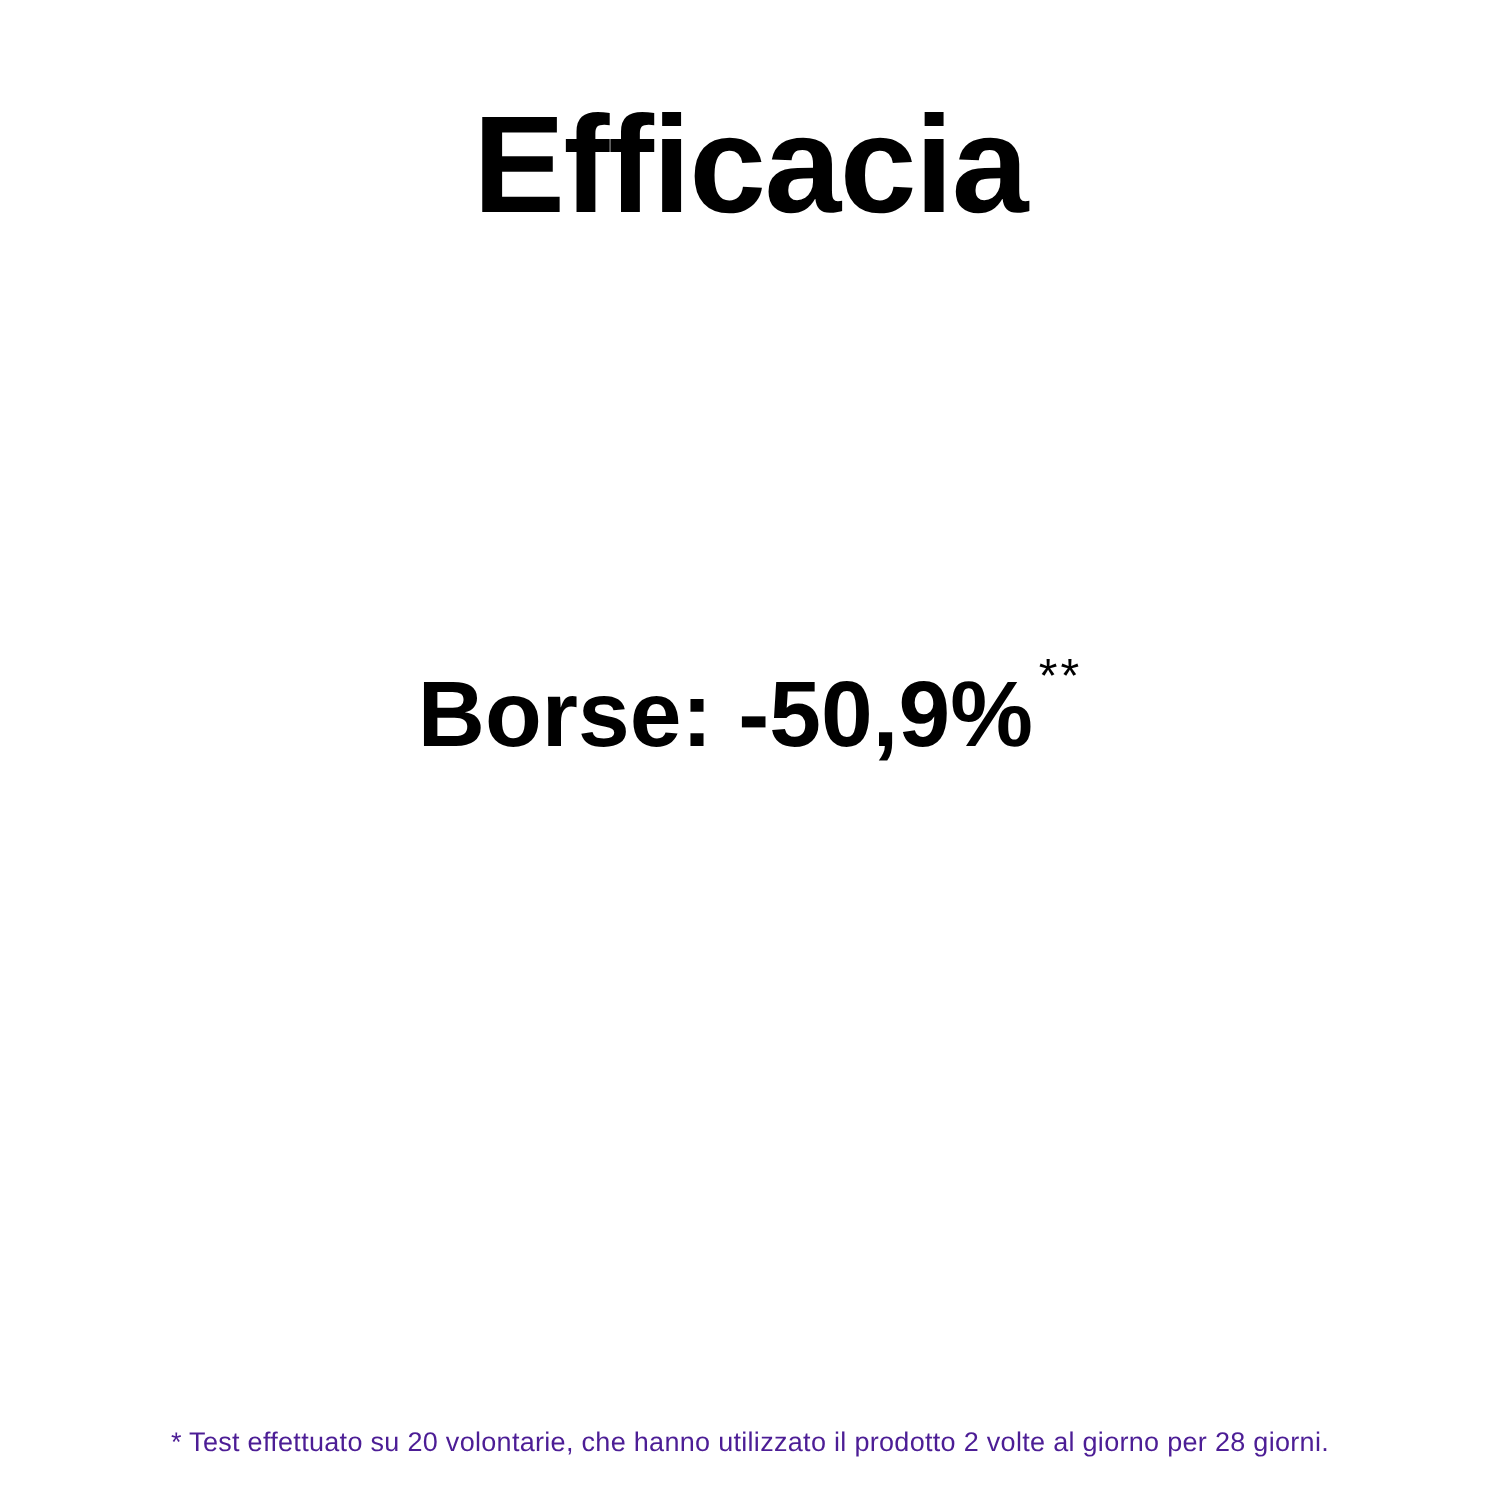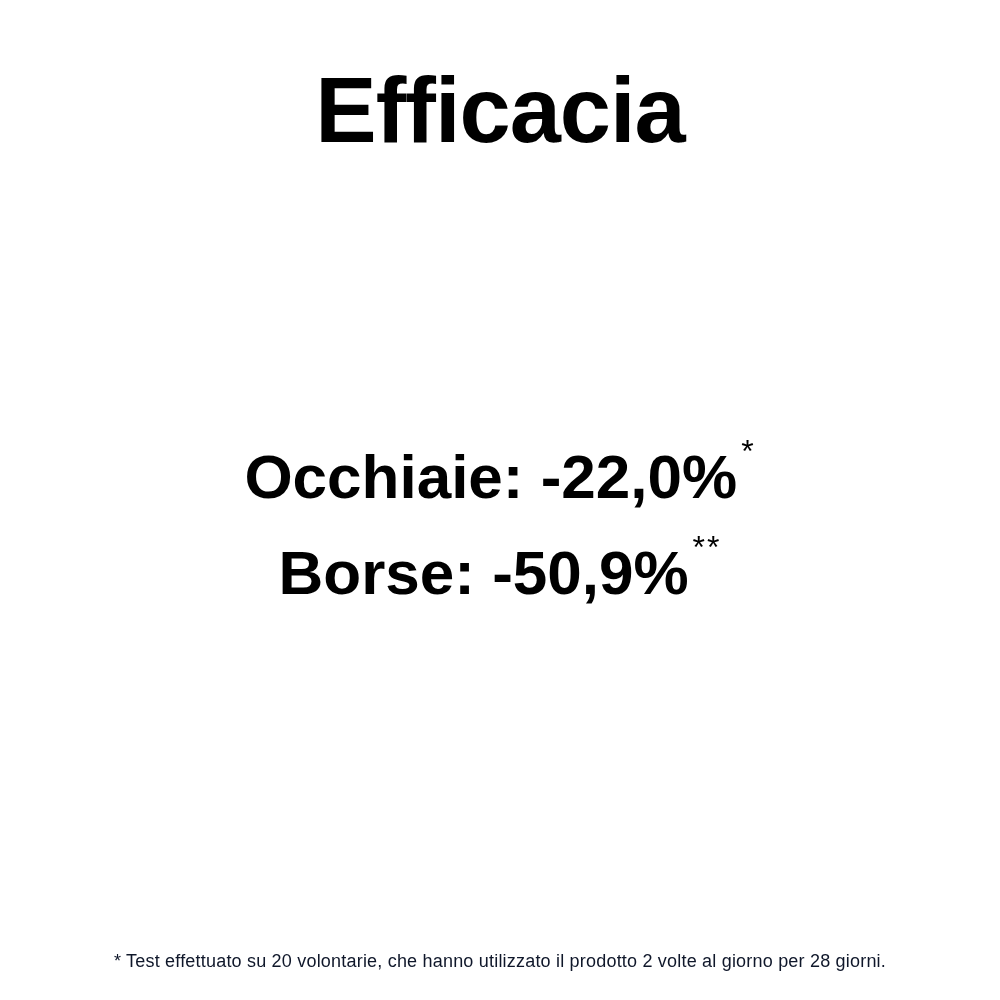--- a/index.html
+++ b/index.html
@@ -54,33 +54,32 @@
     letter-spacing: 2px;
   }
   .footnote {
     position: absolute;
     bottom: 28px;
     left: 0;
     width: 100%;
     text-align: center;
     font-size: 18px;
     font-weight: 400;
-    color: #0f172a;
+    color: #4c1d95;
     letter-spacing: 0.2px;
   }
 </style>
 </head>
 <body>
 
 <main class="slide">
 
   <h1 class="title">Efficacia</h1>
 
   <section class="claims">
-    <p class="claim"><span>Occhiaie: -22,0%</span><span class="marker">*</span></p>
 
     <p class="claim"><span>Borse: -50,9%</span><span class="marker">**</span></p>
   </section>
 
   <footer class="footnote">
     <p>* Test effettuato su 20 volontarie, che hanno utilizzato il prodotto 2 volte al giorno per 28 giorni.</p>
   </footer>
 
 </main>
 

